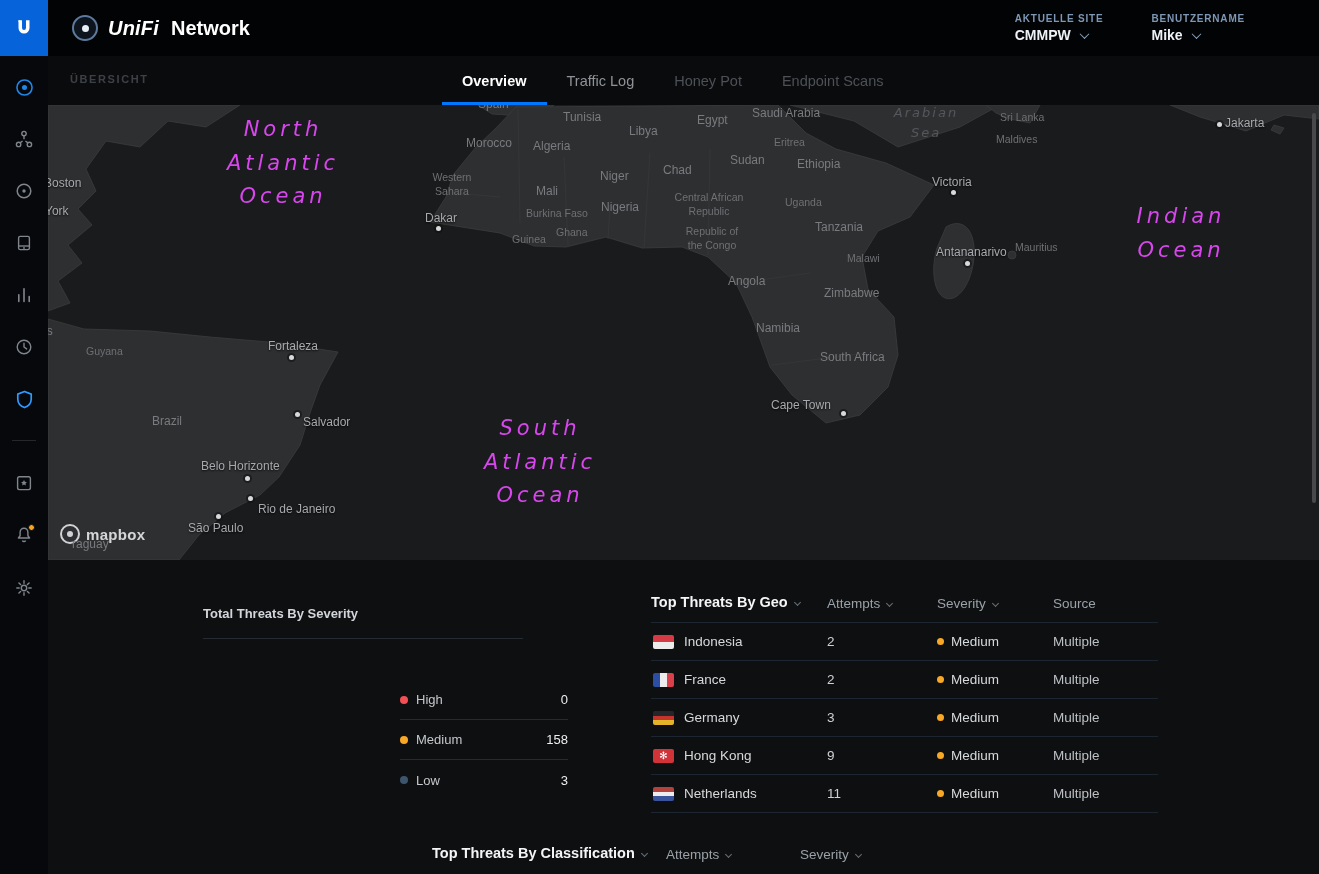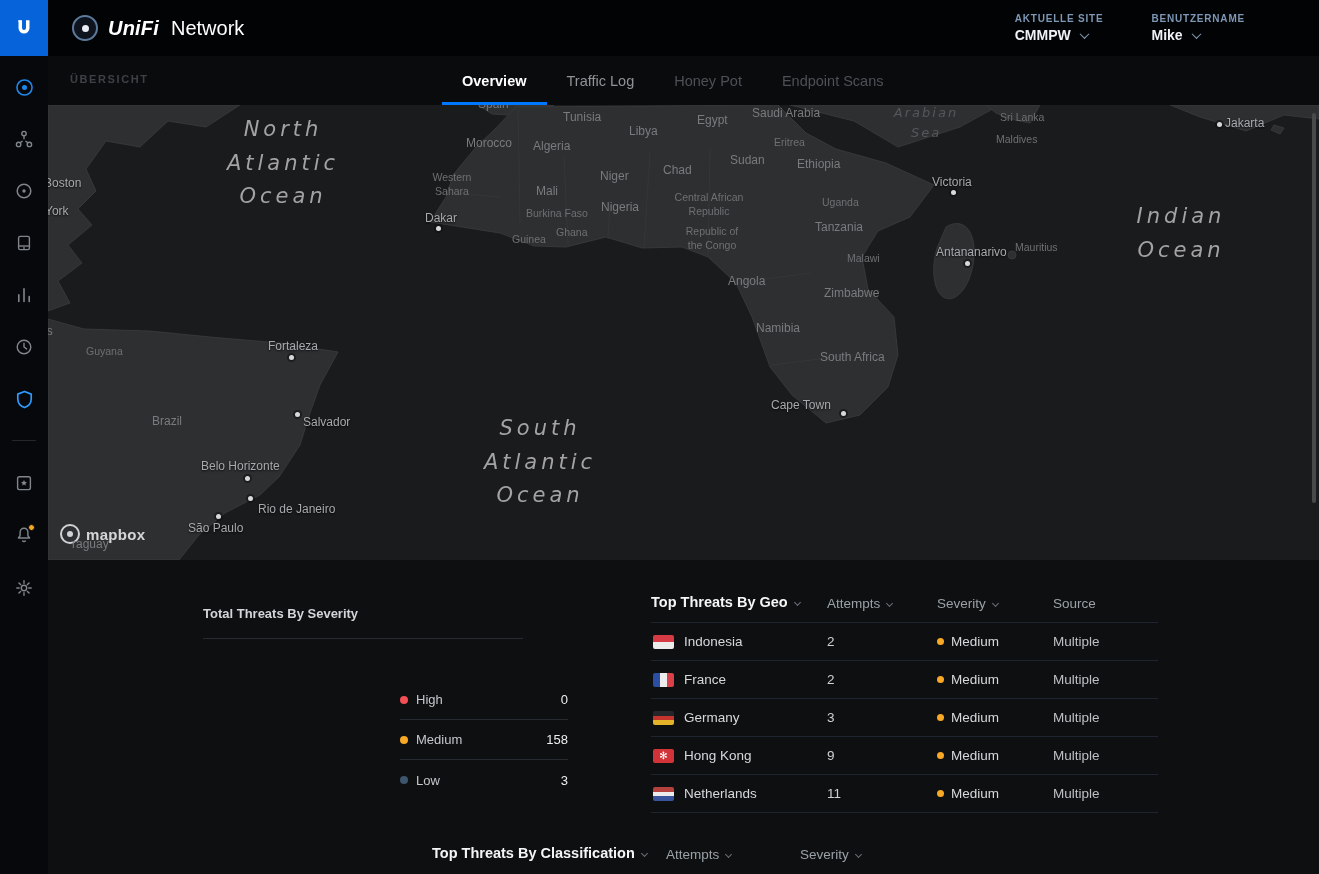--- a/index.html
+++ b/index.html
@@ -6,21 +6,21 @@
   html,body{width:1319px;height:874px;overflow:hidden;background:#000;font-family:"Liberation Sans",sans-serif;-webkit-font-smoothing:antialiased}
   body{position:relative;color:#e8eaec}
 
   
   .topbar{position:absolute;top:0;left:0;width:1319px;height:56px;background:#020304;display:flex;align-items:center;z-index:40}
   .logo-sq{width:48px;height:56px;background:var(--brand_blue);display:flex;align-items:center;justify-content:center;cursor:pointer}
   .brand{display:flex;align-items:center;gap:10px;margin-left:24px;cursor:pointer}
   .brand-ring{width:26px;height:26px;border-radius:50%;border:2px solid #5d7a9c;background:#0d141d;position:relative}
   .brand-ring::after{content:"";position:absolute;left:50%;top:50%;width:7px;height:7px;margin:-3.5px 0 0 -3.5px;border-radius:50%;background:#e9eef4}
   .brand-bold{font-size:20px;font-weight:700;font-style:italic;color:#fff;letter-spacing:.2px}
-  .brand-light{font-size:20px;font-weight:400;color:#fff;margin-left:2px}
+  .brand-light{font-size:20px;font-weight:700;color:#fff;margin-left:2px}
   .top-right{margin-left:auto;display:flex;gap:48px;padding-right:74px}
   .selector{display:flex;flex-direction:column;align-items:flex-start;cursor:pointer}
   .sel-label{font-size:10px;letter-spacing:.8px;color:#7d97b5;font-weight:700;margin-bottom:3px}
   .sel-value{display:flex;align-items:center;font-size:14px;font-weight:700;color:#eef2f7}
   .chev{display:inline-block;width:7px;height:7px;border-right:1.6px solid #8ba3bd;border-bottom:1.6px solid #8ba3bd;transform:rotate(45deg) translate(-1px,-1px);margin-left:10px}
 
   
   .sidebar{position:absolute;left:0;top:56px;bottom:0;width:48px;background:#06080c;z-index:30}
   .side-icon{position:absolute;left:0;width:48px;height:28px;display:flex;align-items:center;justify-content:center;color:#80858c;cursor:pointer}
   .side-icon.dash{color:var(--dashboard_blue)}
@@ -38,21 +38,21 @@
   .tab[data-state="dimmed"]{color:#4d5157}
   .subnav-right{position:absolute;right:26px;top:0;height:49px;display:flex;align-items:center;gap:26px}
   .date-range{display:flex;align-items:center;font-size:14px;font-weight:700;color:#eceff2;cursor:pointer}
   .date-range .chev{border-color:#6b7076;width:6px;height:6px}
   .display-options{display:flex;align-items:center;gap:9px;font-size:14px;color:#d3d6da;cursor:pointer}
 
   
   .map{position:absolute;left:48px;top:105px;width:1271px;height:455px;background:#1a1b1c;overflow:hidden}
   .land{position:absolute;left:0;top:0;width:100%;height:100%}
   .map-label{position:absolute;white-space:pre-line;pointer-events:none}
-  .k-ocean{font-family:"DejaVu Sans",sans-serif;font-style:italic;font-size:21px;letter-spacing:4px;color:#a3a3a3;text-align:center;transform:translateX(-50%);line-height:1.6}
+  .k-ocean{font-family:"DejaVu Sans",sans-serif;font-style:italic;font-size:21px;letter-spacing:4px;color:#d946ef;text-align:center;transform:translateX(-50%);line-height:1.6}
   .k-ocean-small{font-family:"DejaVu Sans",sans-serif;font-style:italic;font-size:13px;letter-spacing:2px;color:#54575b;text-align:center;transform:translateX(-50%);line-height:1.5}
   .k-country{font-size:12px;color:#797b7e;white-space:nowrap}
   .k-small{font-size:10.5px;color:#6e7073;white-space:nowrap}
   .k-small-center{font-size:10.5px;color:#6e7073;text-align:center;transform:translateX(-50%);line-height:1.3}
   .k-city{font-size:12px;color:#a7aaad;white-space:nowrap;text-shadow:0 1px 2px rgba(0,0,0,.8)}
   .map-dot{position:absolute;width:5px;height:5px;border-radius:50%;background:#d7d9db;box-shadow:0 0 0 2px rgba(15,15,15,.55)}
   .mapbox-logo{position:absolute;left:12px;bottom:16px;display:flex;align-items:center;gap:6px;cursor:pointer;opacity:.9}
   .mb-circle{width:20px;height:20px;border-radius:50%;border:2.2px solid #e2e5e8;position:relative}
   .mb-circle::after{content:"";position:absolute;left:50%;top:50%;width:6px;height:6px;margin:-3px 0 0 -3px;border-radius:50%;background:#e2e5e8}
   .mb-text{font-size:15px;font-weight:700;color:#e6e9eb;letter-spacing:.3px}
@@ -265,21 +265,21 @@
     <span class="map-label k-country" style="left: 488px; top: 79px;">Mali</span>
     <span class="map-label k-country" style="left: 552px; top: 64px;">Niger</span>
     <span class="map-label k-country" style="left: 615px; top: 58px;">Chad</span>
     <span class="map-label k-country" style="left: 682px; top: 48px; text-align: center;">Sudan</span>
     <span class="map-label k-small" style="left: 726px; top: 31px;">Eritrea</span>
     <span class="map-label k-country" style="left: 749px; top: 52px;">Ethiopia</span>
     <span class="map-label k-small" style="left: 478px; top: 102px;">Burkina Faso</span>
     <span class="map-label k-country" style="left: 553px; top: 95px;">Nigeria</span>
     <span class="map-label k-small-center" style="left: 661px; top: 86px;">Central African
 Republic</span>
-    <span class="map-label k-small" style="left: 774px; top: 91px; text-align: right;">Uganda</span>
+    <span class="map-label k-small" style="left: 737px; top: 91px; text-align: right;">Uganda</span>
     <span class="map-label k-small" style="left: 464px; top: 128px;">Guinea</span>
     <span class="map-label k-small" style="left: 508px; top: 121px;">Ghana</span>
     <span class="map-label k-small-center" style="left: 664px; top: 120px;">Republic of
 the Congo</span>
     <span class="map-label k-country" style="left: 767px; top: 115px;">Tanzania</span>
     <span class="map-label k-small" style="left: 799px; top: 147px;">Malawi</span>
     <span class="map-label k-country" style="left: 680px; top: 169px;">Angola</span>
     <span class="map-label k-country" style="left: 776px; top: 181px;">Zimbabwe</span>
     <span class="map-label k-country" style="left: 708px; top: 216px;">Namibia</span>
     <span class="map-label k-country" style="left: 772px; top: 245px;">South Africa</span>

